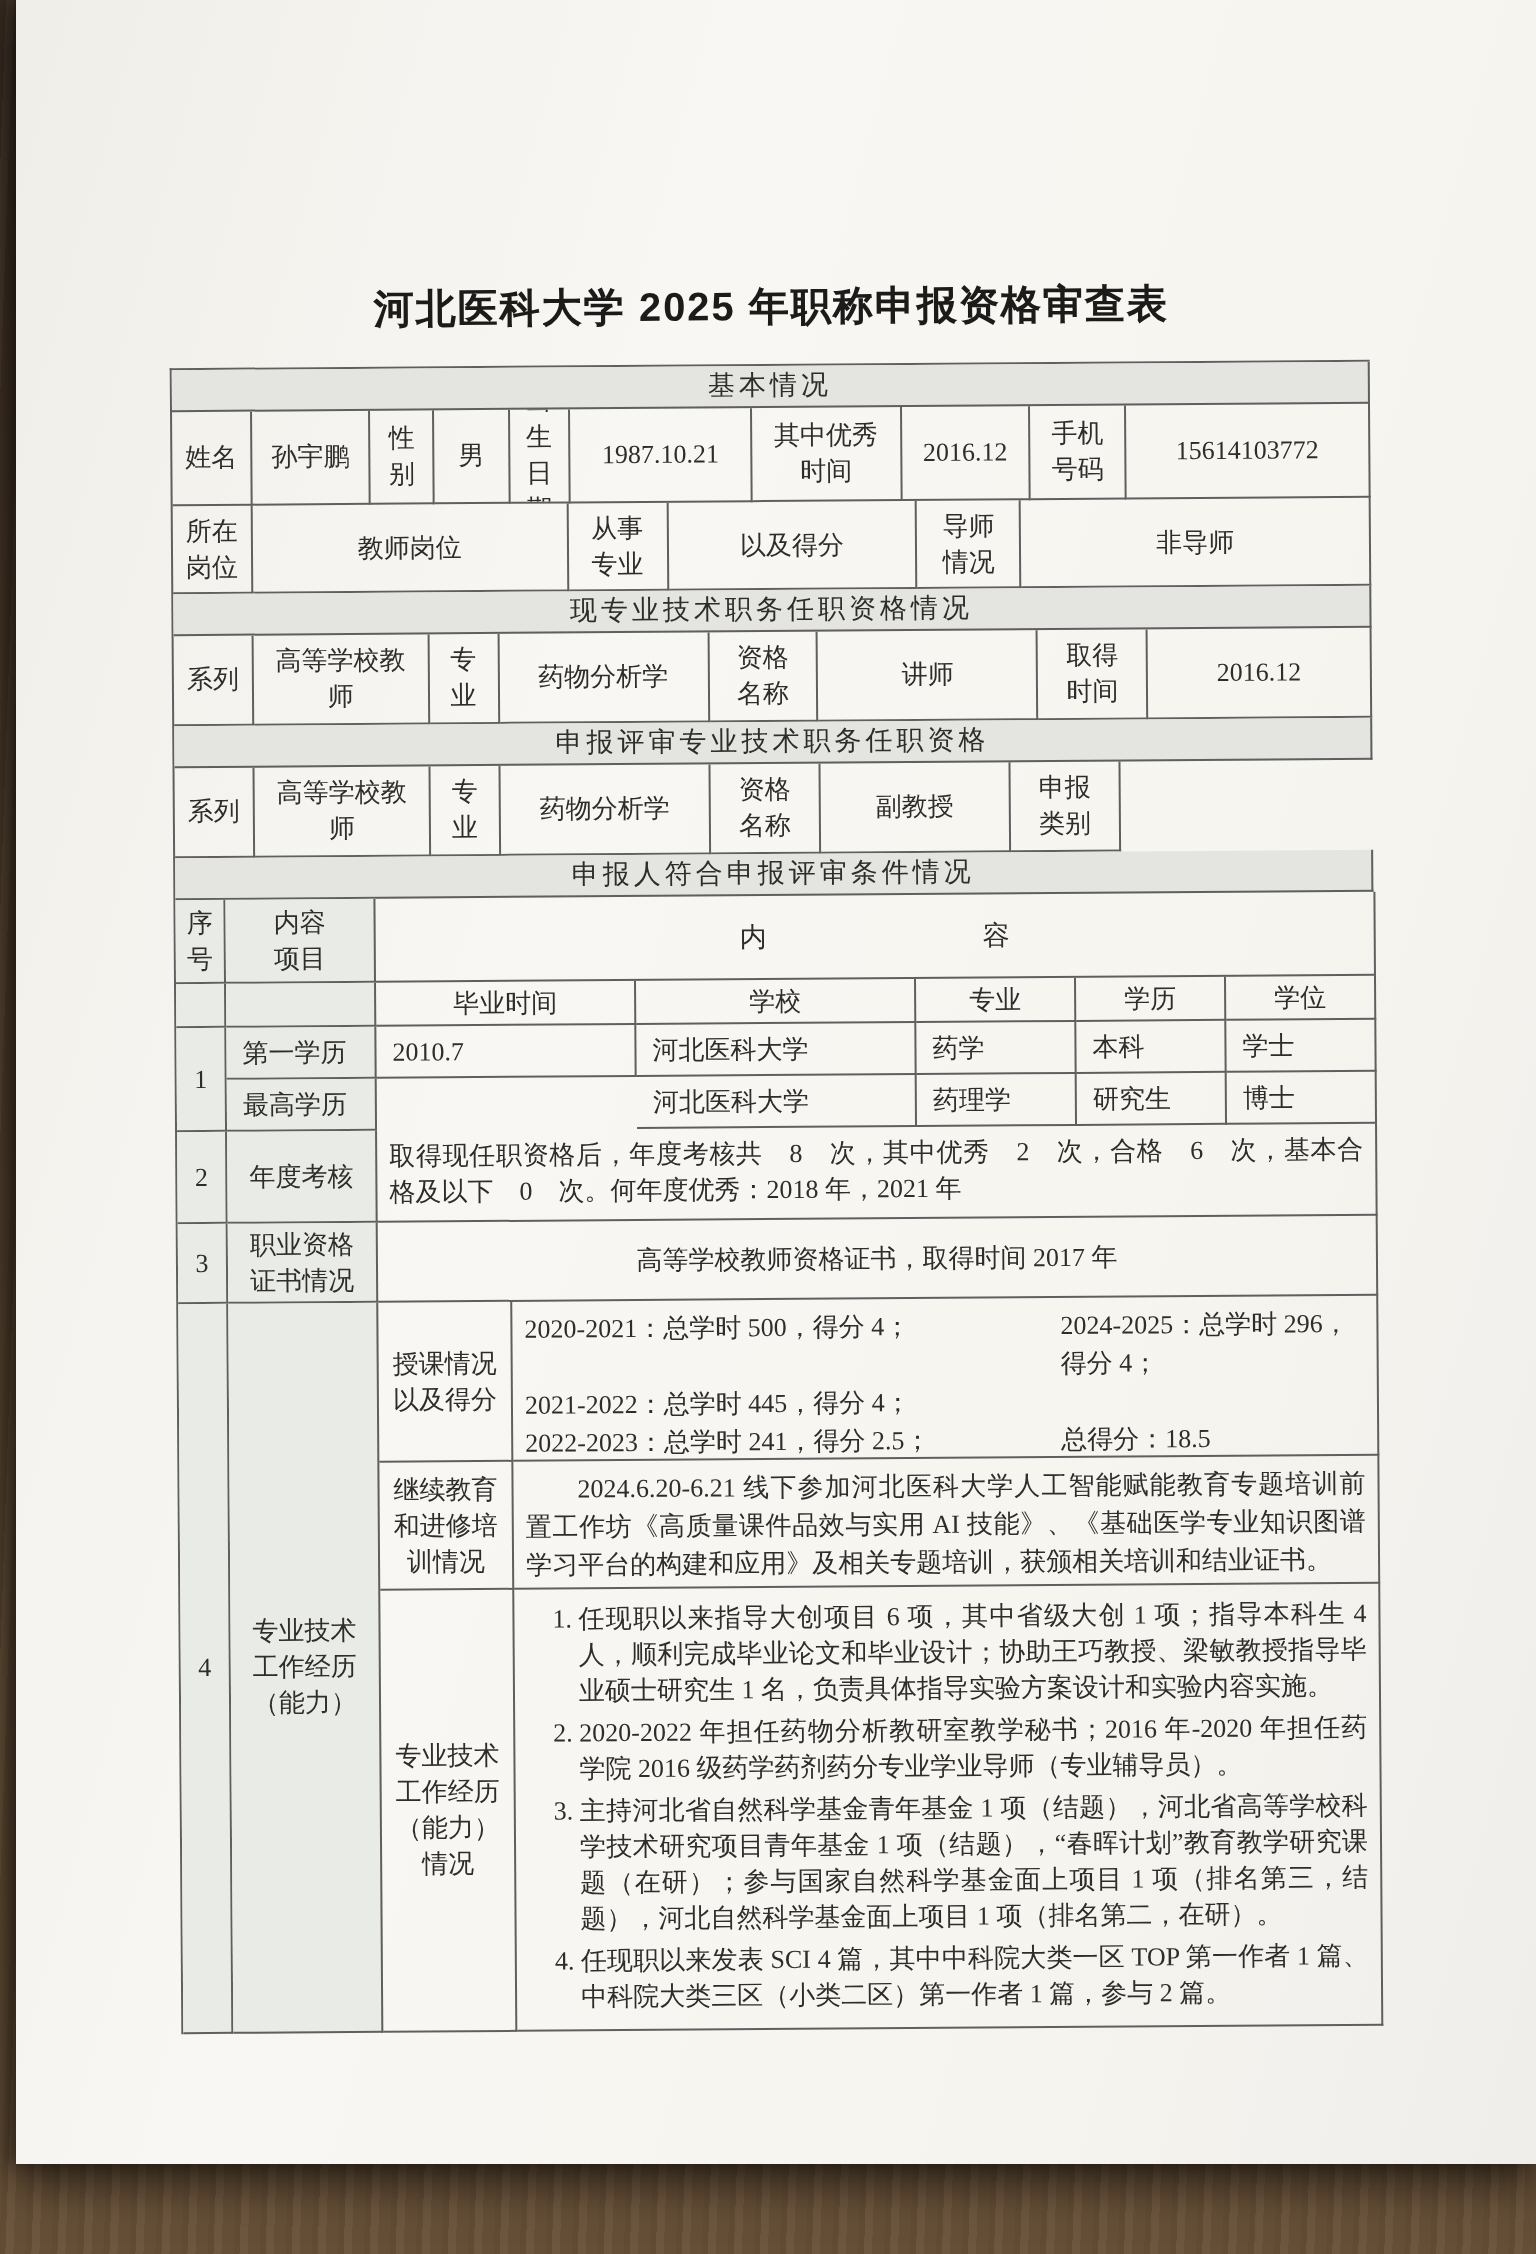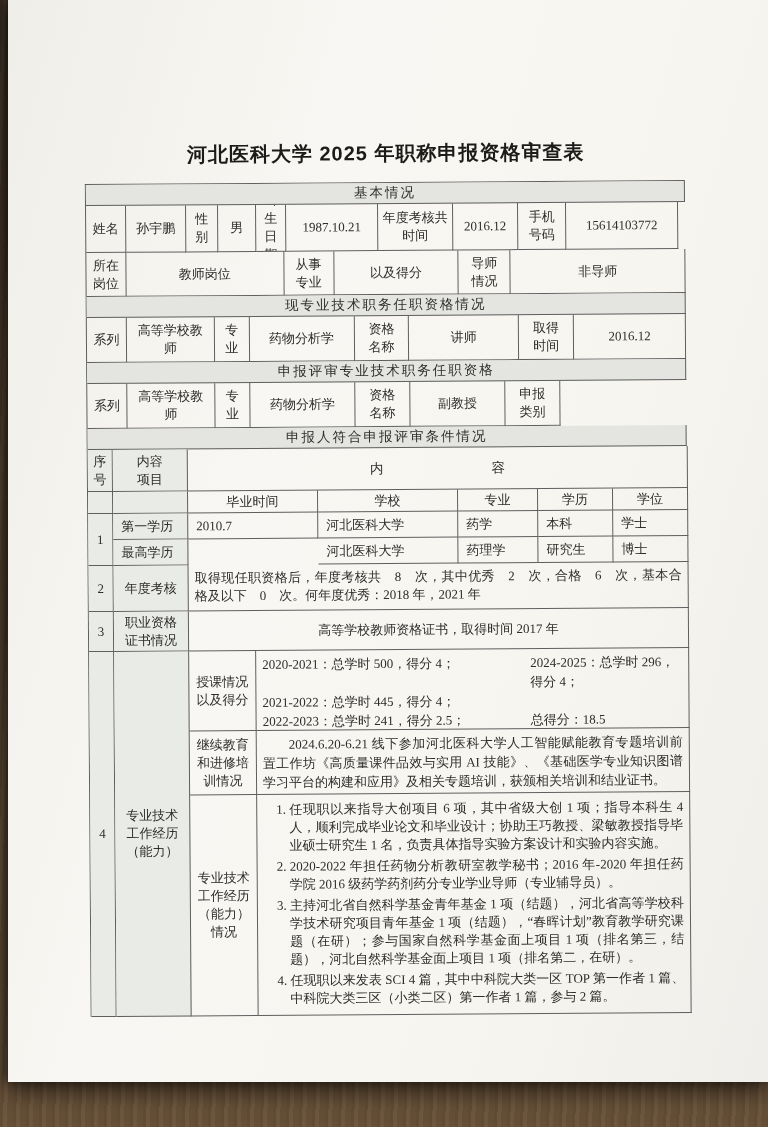--- a/index.html
+++ b/index.html
@@ -77,26 +77,26 @@
 
       <div class="row" style="height:47px">
         <div class="cell pl" style="width:40px">姓名</div>
         <div class="cell" style="width:60px">孙宇鹏</div>
         <div class="cell pl" style="width:32px">性
 别</div>
         <div class="cell" style="width:38px">男</div>
         <div class="cell pl" style="width:30px">出生
 日期</div>
         <div class="cell" style="width:92px">1987.10.21</div>
-        <div class="cell pl" style="width:75px">年度考核共
+        <div class="cell pl" style="width:75px">其中优秀
 时间</div>
         <div class="cell" style="width:65px">2016.12</div>
         <div class="cell pl" style="width:48px">手机
 号码</div>
-        <div class="cell" style="width:112px">15614103772</div>
+        <div class="cell" style="width:123px">15614103772</div>
       </div>
 
       <div class="row" style="height:44px">
         <div class="cell pl" style="width:40px">所在
 岗位</div>
         <div class="cell" style="width:158px">教师岗位</div>
         <div class="cell pl" style="width:50px">从事
 专业</div>
         <div class="cell" style="width:125px">以及得分</div>
         <div class="cell pl" style="width:52px">导师

